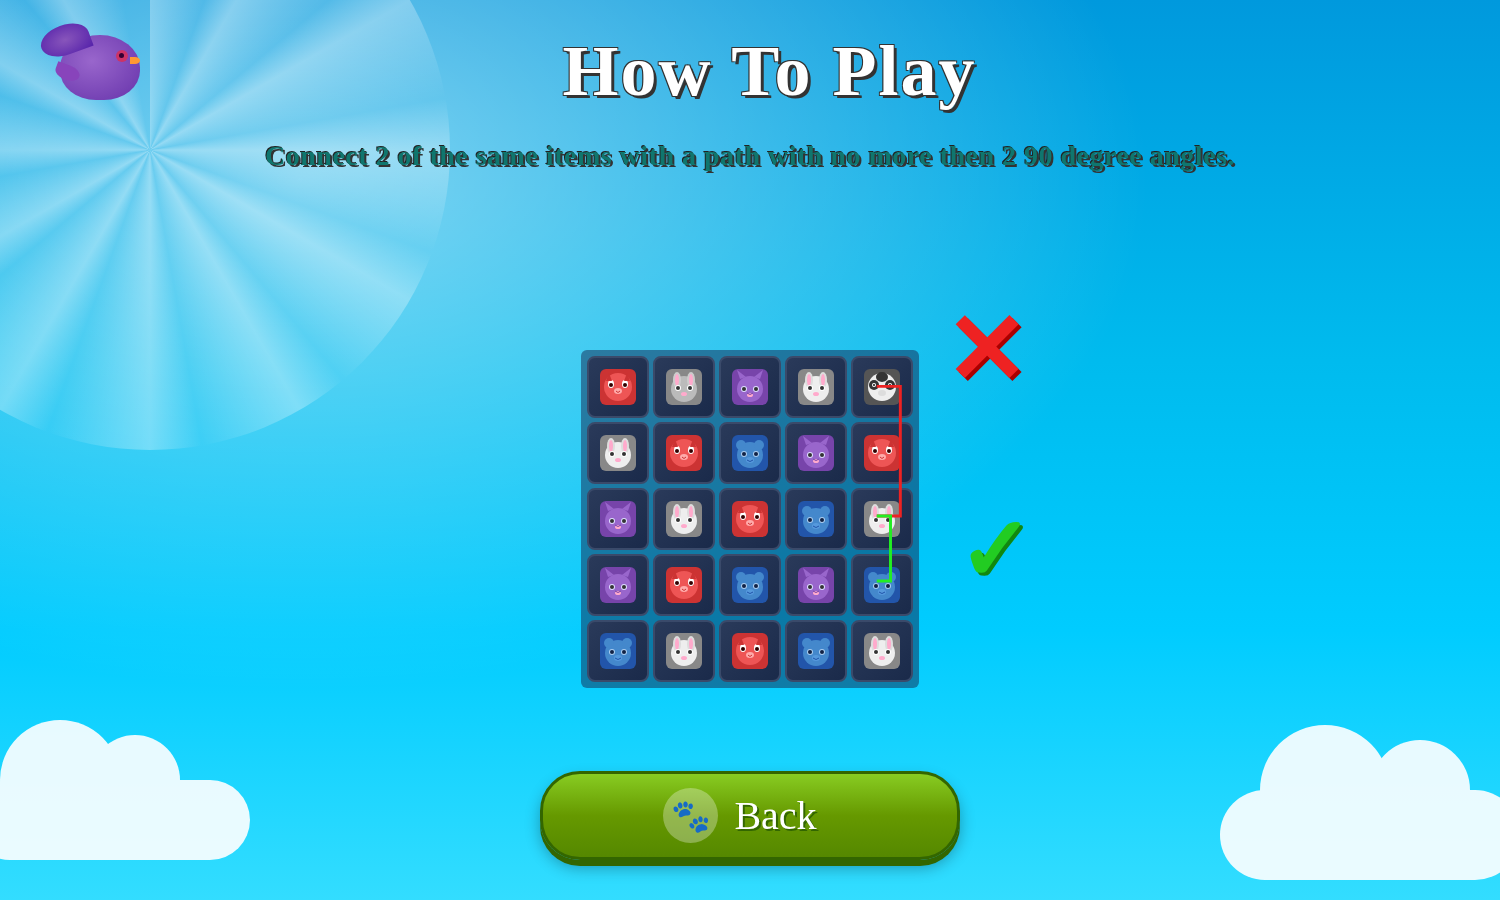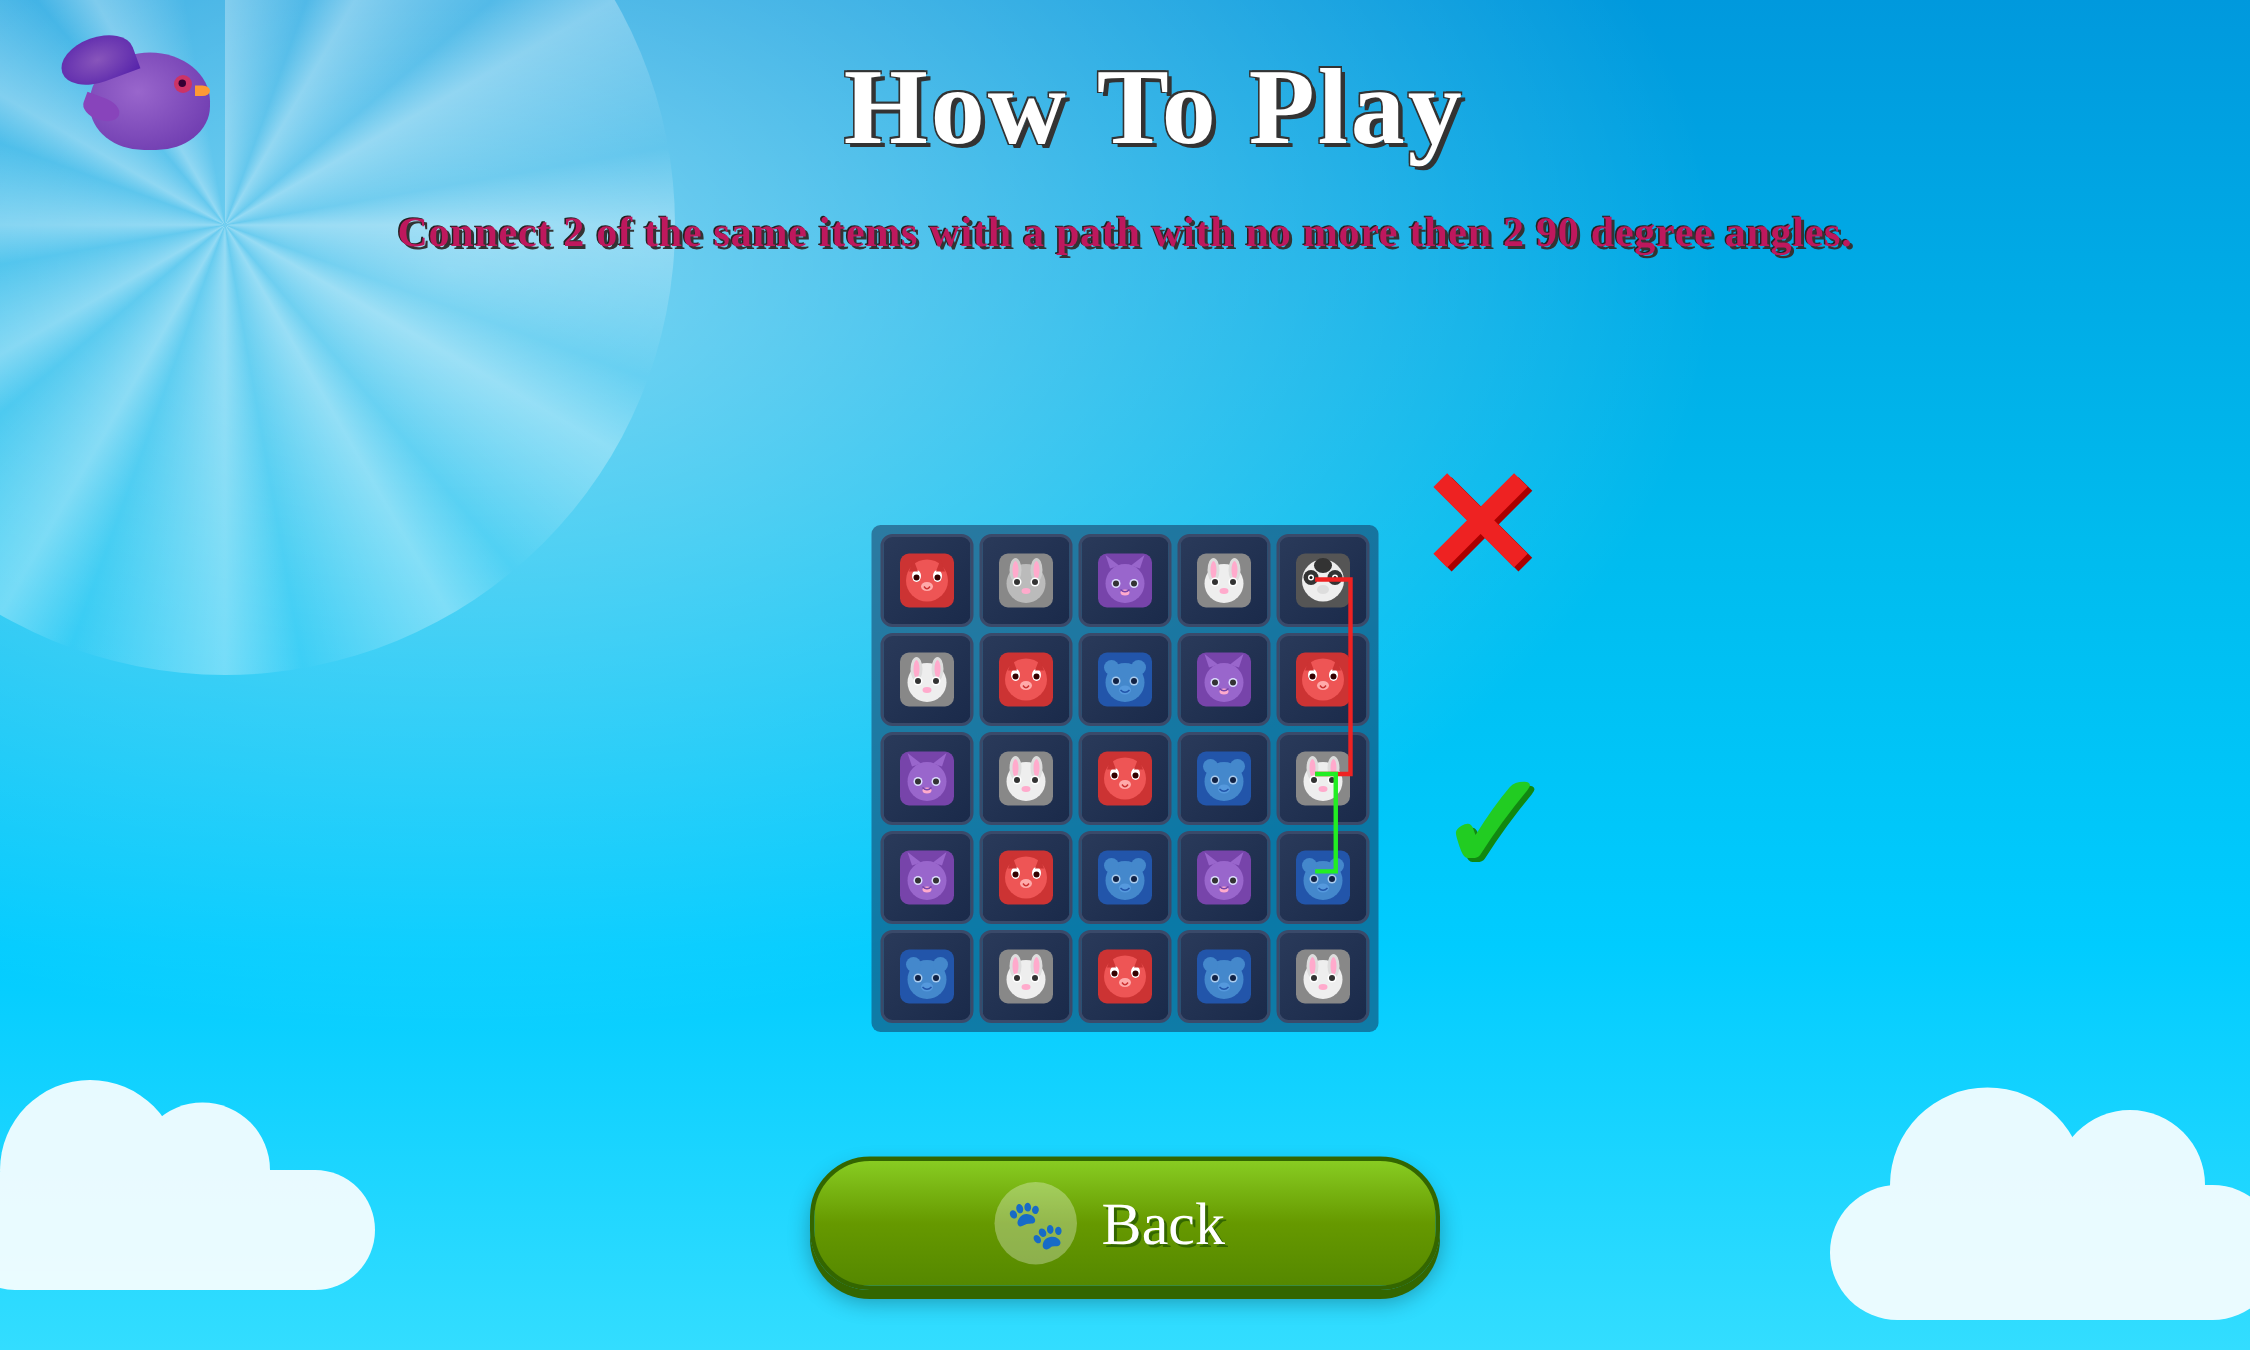--- a/index.html
+++ b/index.html
@@ -183,21 +183,21 @@
 
     
     .instruction {
       position: absolute;
       top: 140px;
       left: 0;
       right: 0;
       text-align: center;
       font-size: 28px;
       font-weight: bold;
-      color: #be185d;
+      color: #0f766e;
       text-shadow: 2px 2px 0 #333, -1px -1px 0 #222;
       font-family: 'Georgia', serif;
       letter-spacing: 0.5px;
     }
 
     
     .game-area {
       position: absolute;
       top: 350px;
       left: 50%;

